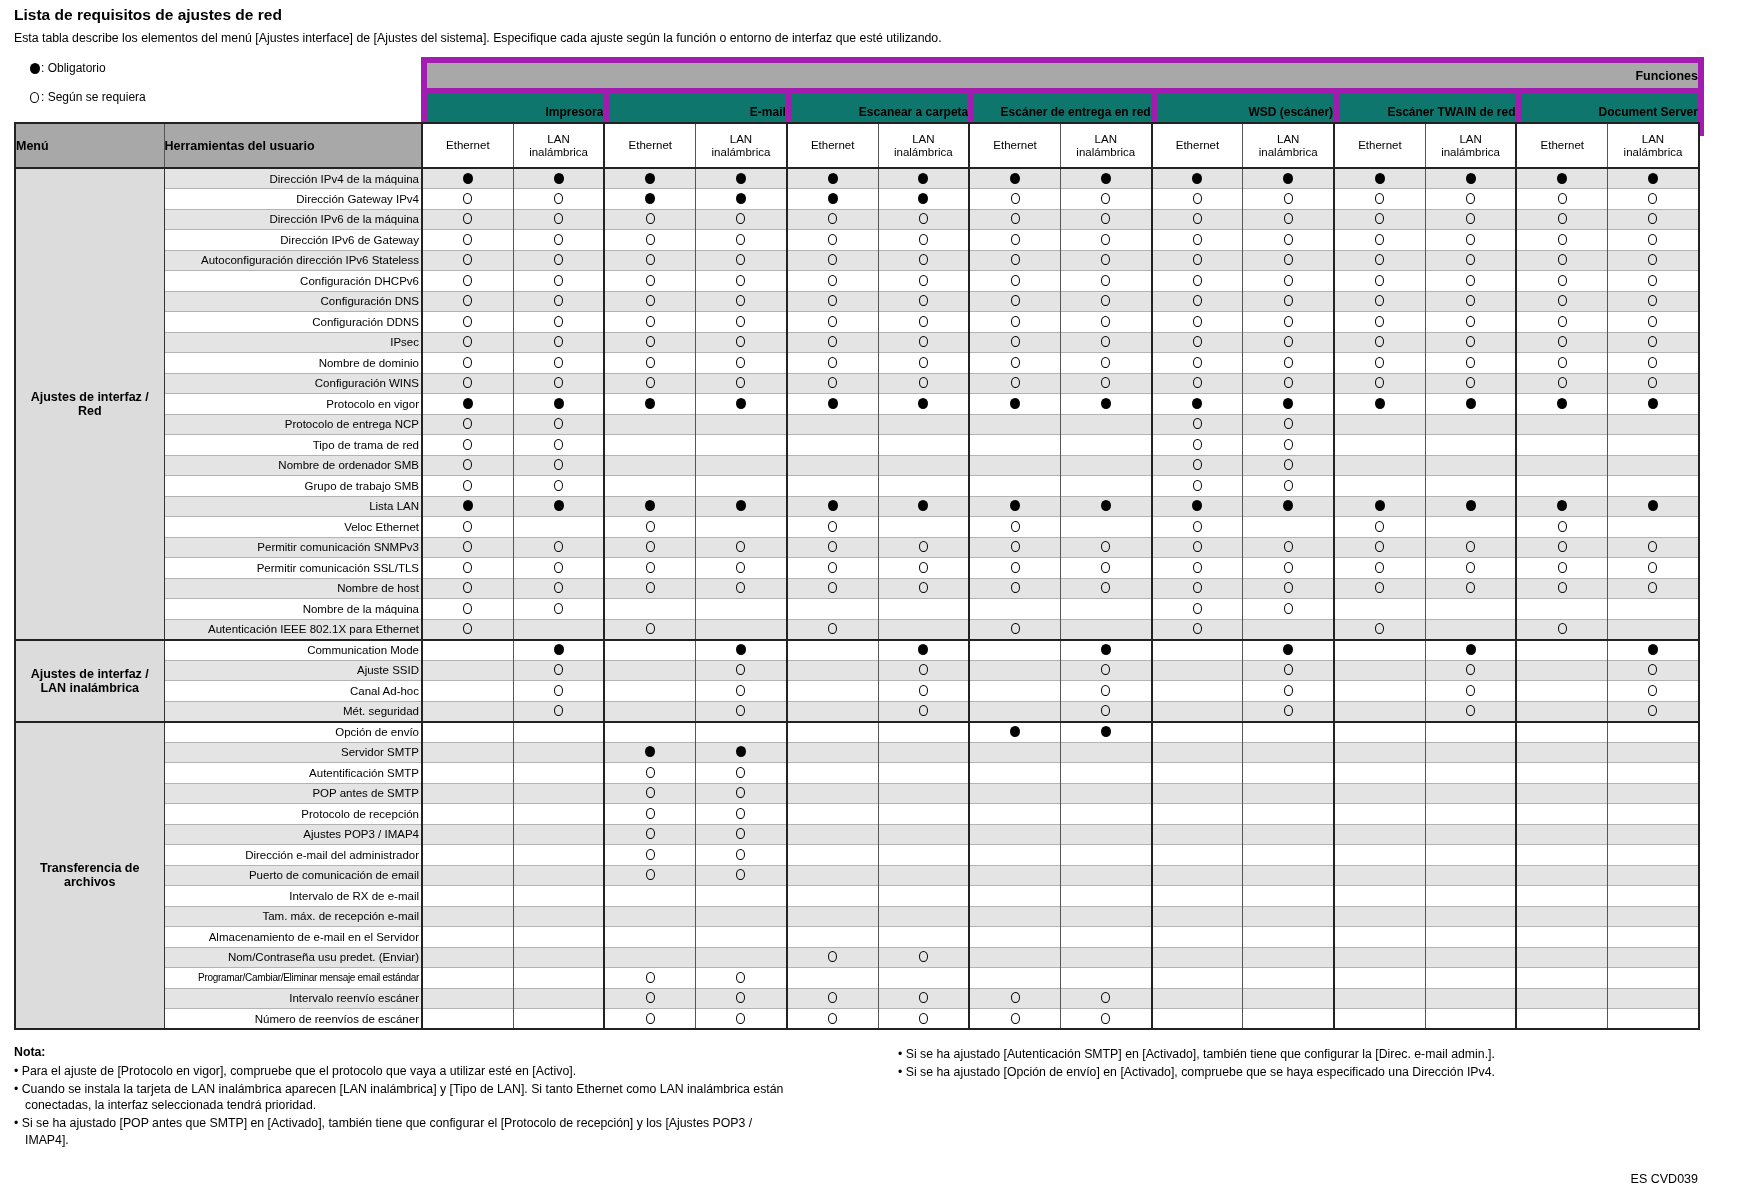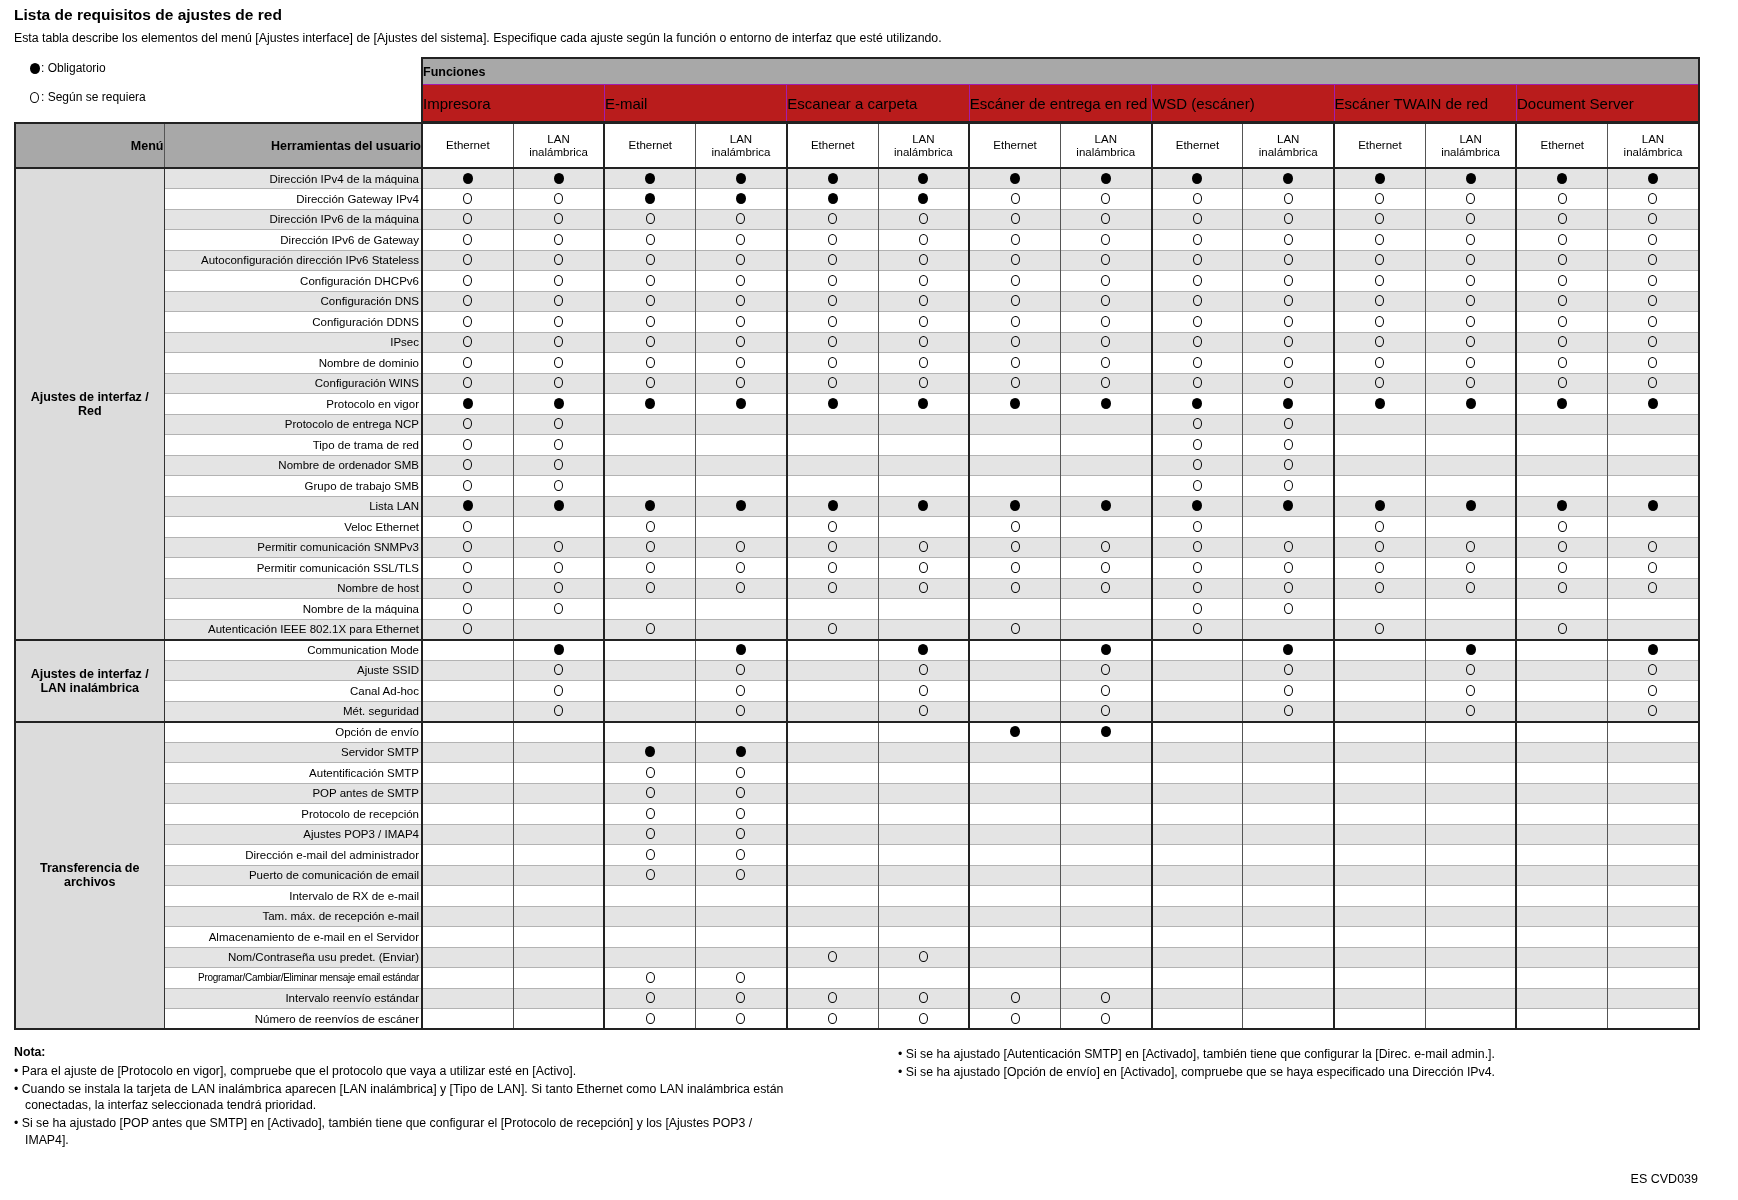--- a/index.html
+++ b/index.html
@@ -16,27 +16,27 @@
   .legend-row{display:flex;align-items:center;height:20px;margin-bottom:9px;}
   
   .c-filled{display:inline-block;width:10px;height:11px;background:#000;border-radius:50%;}
   .c-open{display:inline-block;width:7px;height:9px;border:1.5px solid #000;border-radius:50%;background:transparent;}
   .legend-row .c-filled{margin-right:1px;}
   .legend-row .c-open{margin-right:2px;}
   
   table{border-collapse:collapse;table-layout:fixed;}
   td{padding:0;overflow:hidden;}
   #funcs-table{left:421px;top:57px;}
-  #funcs-table td{border:1px solid #a21caf;text-align:left;vertical-align:middle;}
+  #funcs-table td{border:6px solid #a21caf;text-align:right;vertical-align:middle;}
   #funcs-table{border:2px solid #222;}
   .funciones-cell{height:25px;background:#a8a8a8;font-size:12.5px;font-weight:bold;}
-  .func-name-cell{height:36px;background:#b91c1c;font-size:15px;font-weight:normal;}
+  .func-name-cell{height:36px;background:#0f766e;font-size:12px;font-weight:bold;}
   #main-table{left:14px;top:122px;border:2px solid #222;}
   #main-table td{border-left:1px solid #555;border-right:1px solid #555;}
-  .hdr{background:#a8a8a8;font-weight:bold;font-size:12.5px;text-align:right;vertical-align:middle;height:43px;border-bottom:2px solid #222 !important;}
+  .hdr{background:#a8a8a8;font-weight:bold;font-size:12.5px;text-align:left;vertical-align:middle;height:43px;border-bottom:2px solid #222 !important;}
   .subhead{background:#fff;font-size:11.5px;text-align:center;vertical-align:middle;height:43px;border-bottom:2px solid #222 !important;}
   .subhead span{display:inline-block;max-width:64px;line-height:13px;}
   .menucell{background:#dcdcdc;font-weight:bold;font-size:12.5px;text-align:center;vertical-align:middle;border-right:1px solid #333 !important;padding:0 4px;margin-left:28px;}
   .rowlabel{font-size:11.5px;text-align:right;padding:0 2px 0 5px;white-space:nowrap;vertical-align:middle;}
   .rowlabel.small{font-size:10px;letter-spacing:-0.3px;}
   .datacell{text-align:center;vertical-align:middle;}
   tr.dr{height:20.5px;}
   .bg-g{background:#e4e4e4;}
   .bg-w{background:#ffffff;}
   .rline{border-top:1px solid #b3b3b3;}
@@ -807,21 +807,21 @@
         <td class="datacell bg-w rline gsep"></td>
         <td class="datacell bg-w rline"></td>
         <td class="datacell bg-w rline gsep"></td>
         <td class="datacell bg-w rline"></td>
         <td class="datacell bg-w rline gsep"></td>
         <td class="datacell bg-w rline"></td>
         <td class="datacell bg-w rline gsep"></td>
         <td class="datacell bg-w rline"></td>
       </tr>
       <tr class="dr">
-        <td class="rowlabel bg-g rline">Intervalo reenvío estándar</td>
+        <td class="rowlabel bg-g rline">Intervalo reenvío escáner</td>
         <td class="datacell bg-g rline gsep"></td>
         <td class="datacell bg-g rline"></td>
         <td class="datacell bg-g rline gsep"><span class="c-open"></span></td>
         <td class="datacell bg-g rline"><span class="c-open"></span></td>
         <td class="datacell bg-g rline gsep"><span class="c-open"></span></td>
         <td class="datacell bg-g rline"><span class="c-open"></span></td>
         <td class="datacell bg-g rline gsep"><span class="c-open"></span></td>
         <td class="datacell bg-g rline"><span class="c-open"></span></td>
         <td class="datacell bg-g rline gsep"></td>
         <td class="datacell bg-g rline"></td>

